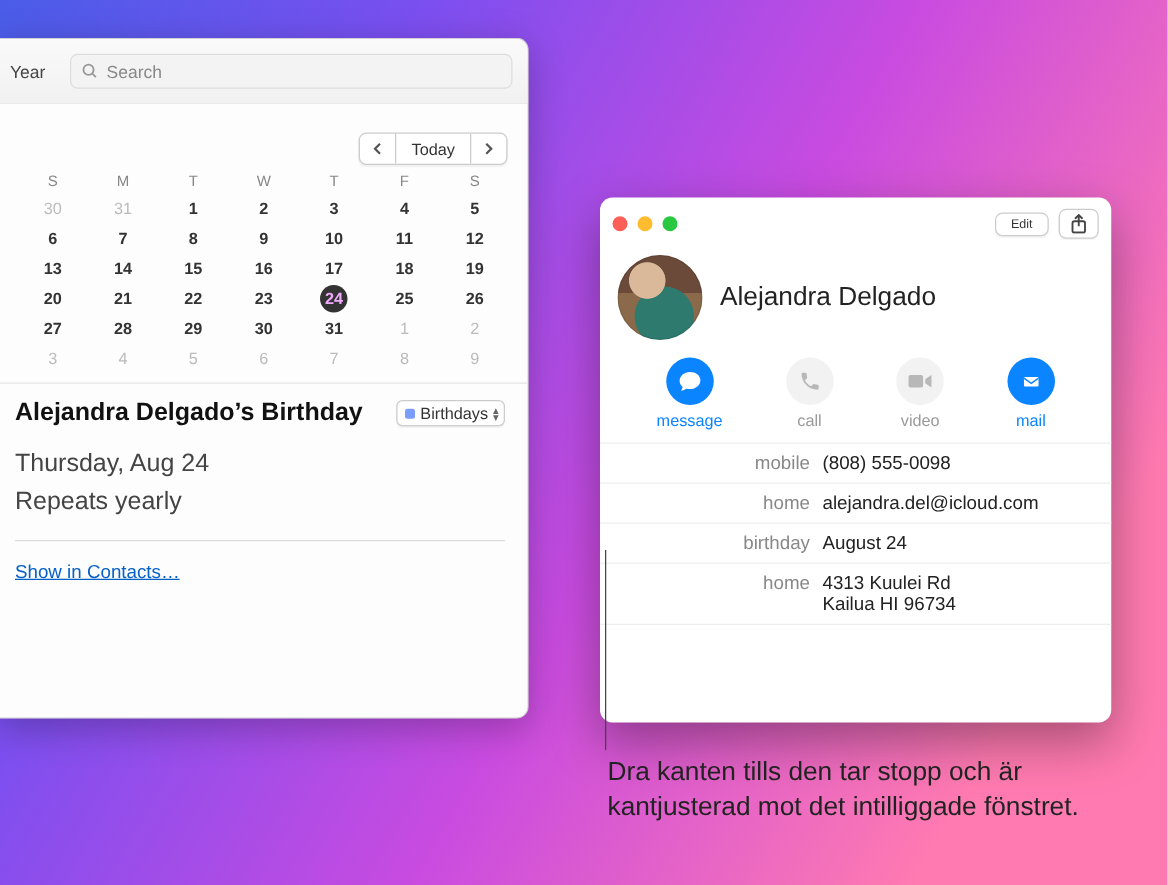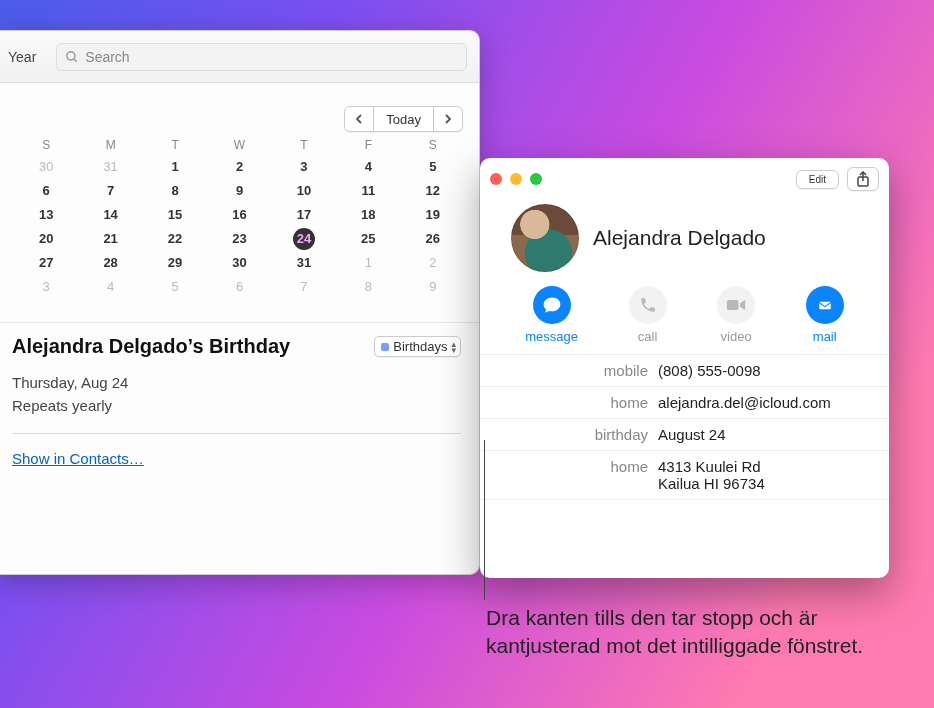--- a/index.html
+++ b/index.html
@@ -6,21 +6,21 @@
   body {
     width: 934px; height: 708px;
     font-family: -apple-system, "Helvetica Neue", Arial, sans-serif;
     background: linear-gradient(120deg, #4a5de8 0%, #7a4ff0 25%, #c94be0 55%, #ff7ab0 85%);
     position: relative; overflow: hidden;
   }
 
   
   .cal-window {
     position: absolute; left: 0; top: 30px;
-    width: 480px; height: 545px;
+    width: 423px; height: 545px;
     background: #fdfdfd;
     border: 1px solid #ccc;
     border-radius: 0 10px 10px 0;
     box-shadow: 0 8px 30px rgba(0,0,0,.25);
     border-left: none;
     display: flex; flex-direction: column;
   }
   .cal-toolbar {
     height: 52px; background: linear-gradient(#fafafa,#f1f1f1);
     border-bottom: 1px solid #ddd;
@@ -55,33 +55,32 @@
   .cal-head { text-align:center; font-size:12px; color:#888; padding-bottom:2px; }
   .cal-cell { text-align:center; font-size:13px; color:#333; height:22px; line-height:22px; }
   .cal-cell.dim { color:#bbb; }
   .cal-cell.bold { font-weight:600; }
   .cal-cell.today span { display:inline-block; width:22px; height:22px; background:#333; color:#f0abfc; border-radius:50%; line-height:22px; }
 
   .event-panel {
     border-top:1px solid #e5e5e5;
     padding: 12px 18px 12px 12px;
     flex:1;
-    margin-top:16px;
   }
   .event-title-row { display:flex; align-items:center; gap:8px; }
   .event-title-row h2 { font-size:20px; font-weight:700; flex:1; color:#111; }
   .tag-select {
     display:flex; align-items:center; gap:4px;
     border:1px solid #ccc; border-radius:5px;
     background:#fff; padding:2px 4px 2px 6px;
     font-size:13px; color:#333;
     box-shadow:0 1px 1px rgba(0,0,0,.05);
   }
   .tag-dot { width:8px; height:8px; border-radius:2px; background:#7a9dff; }
-  .event-sub { margin-top:14px; color:#444; font-size:15px; line-height:1.5; }
+  .event-sub { margin-top:14px; color:#444; font-size:20px; line-height:1.5; }
   .hr { border:0; border-top:1px solid #ddd; margin:16px 0; }
   .link { color:#0560c8; text-decoration:underline; font-size:15px; cursor:pointer; }
 
   
   .contacts-window {
     position:absolute; left:480px; top:158px;
     width:409px; height:420px;
     background:#fff; border-radius:10px;
     box-shadow:0 15px 40px rgba(0,0,0,.35);
     display:flex; flex-direction:column;
@@ -95,21 +94,21 @@
   .dot.r{background:#ff5f57;} .dot.y{background:#febc2e;} .dot.g{background:#28c840;}
   .flex-spacer{flex:1}
   .mac-btn {
     border:1px solid #ccc; border-radius:6px;
     background:#fff; padding:3px 12px;
     font-size:10px; color:#333;
     box-shadow:0 1px 1px rgba(0,0,0,.05);
   }
   .mac-btn.icon { padding:3px 8px; }
 
-  .c-header { display:flex; align-items:center; gap:14px; padding:4px 31px 10px; }
+  .c-header { display:flex; align-items:center; gap:14px; padding:4px 14px 10px; }
   .avatar {
     width:68px; height:68px; border-radius:50%;
     background:
       radial-gradient(circle at 35% 30%, #d9b99a 0 22%, transparent 23%),
       radial-gradient(circle at 55% 72%, #2f7a6f 0 38%, transparent 39%),
       linear-gradient(180deg,#6b4a3a 0 45%, #8a6a4a 45% 100%);
     background-color:#bda07d;
     box-shadow: inset 0 0 0 1px rgba(0,0,0,.1);
   }
   .contact-name { font-size:21px; color:#222; }

